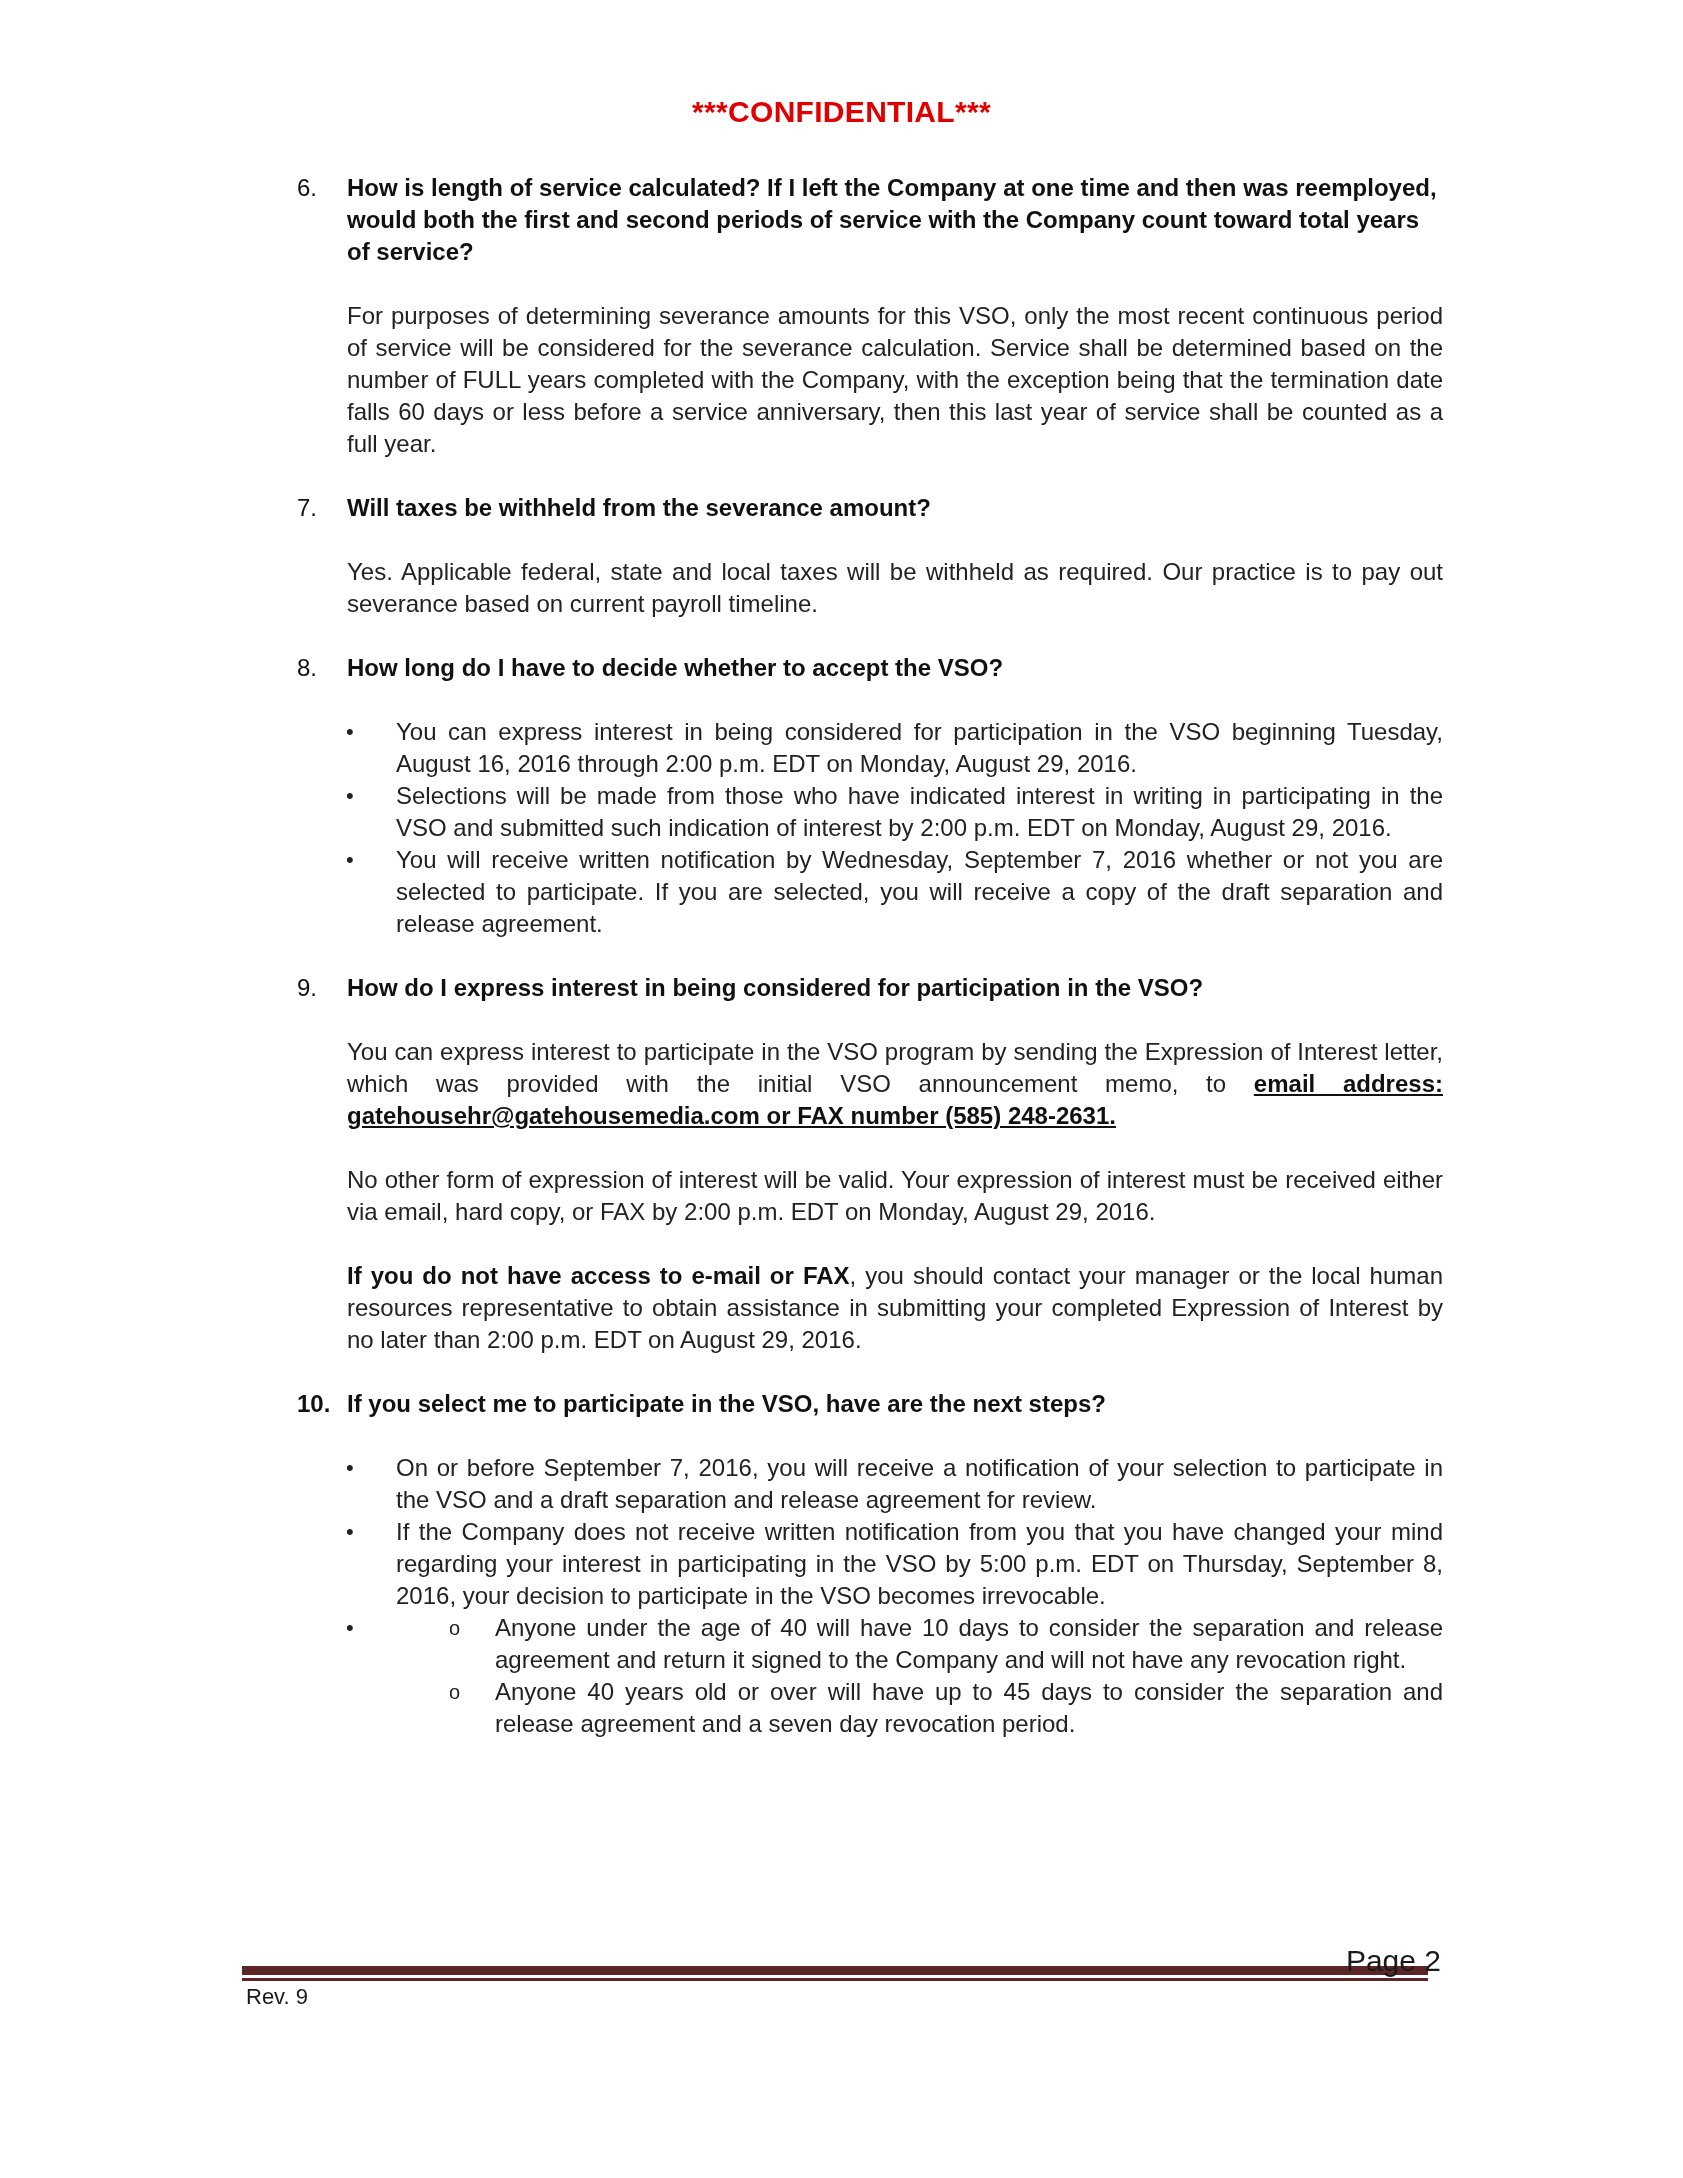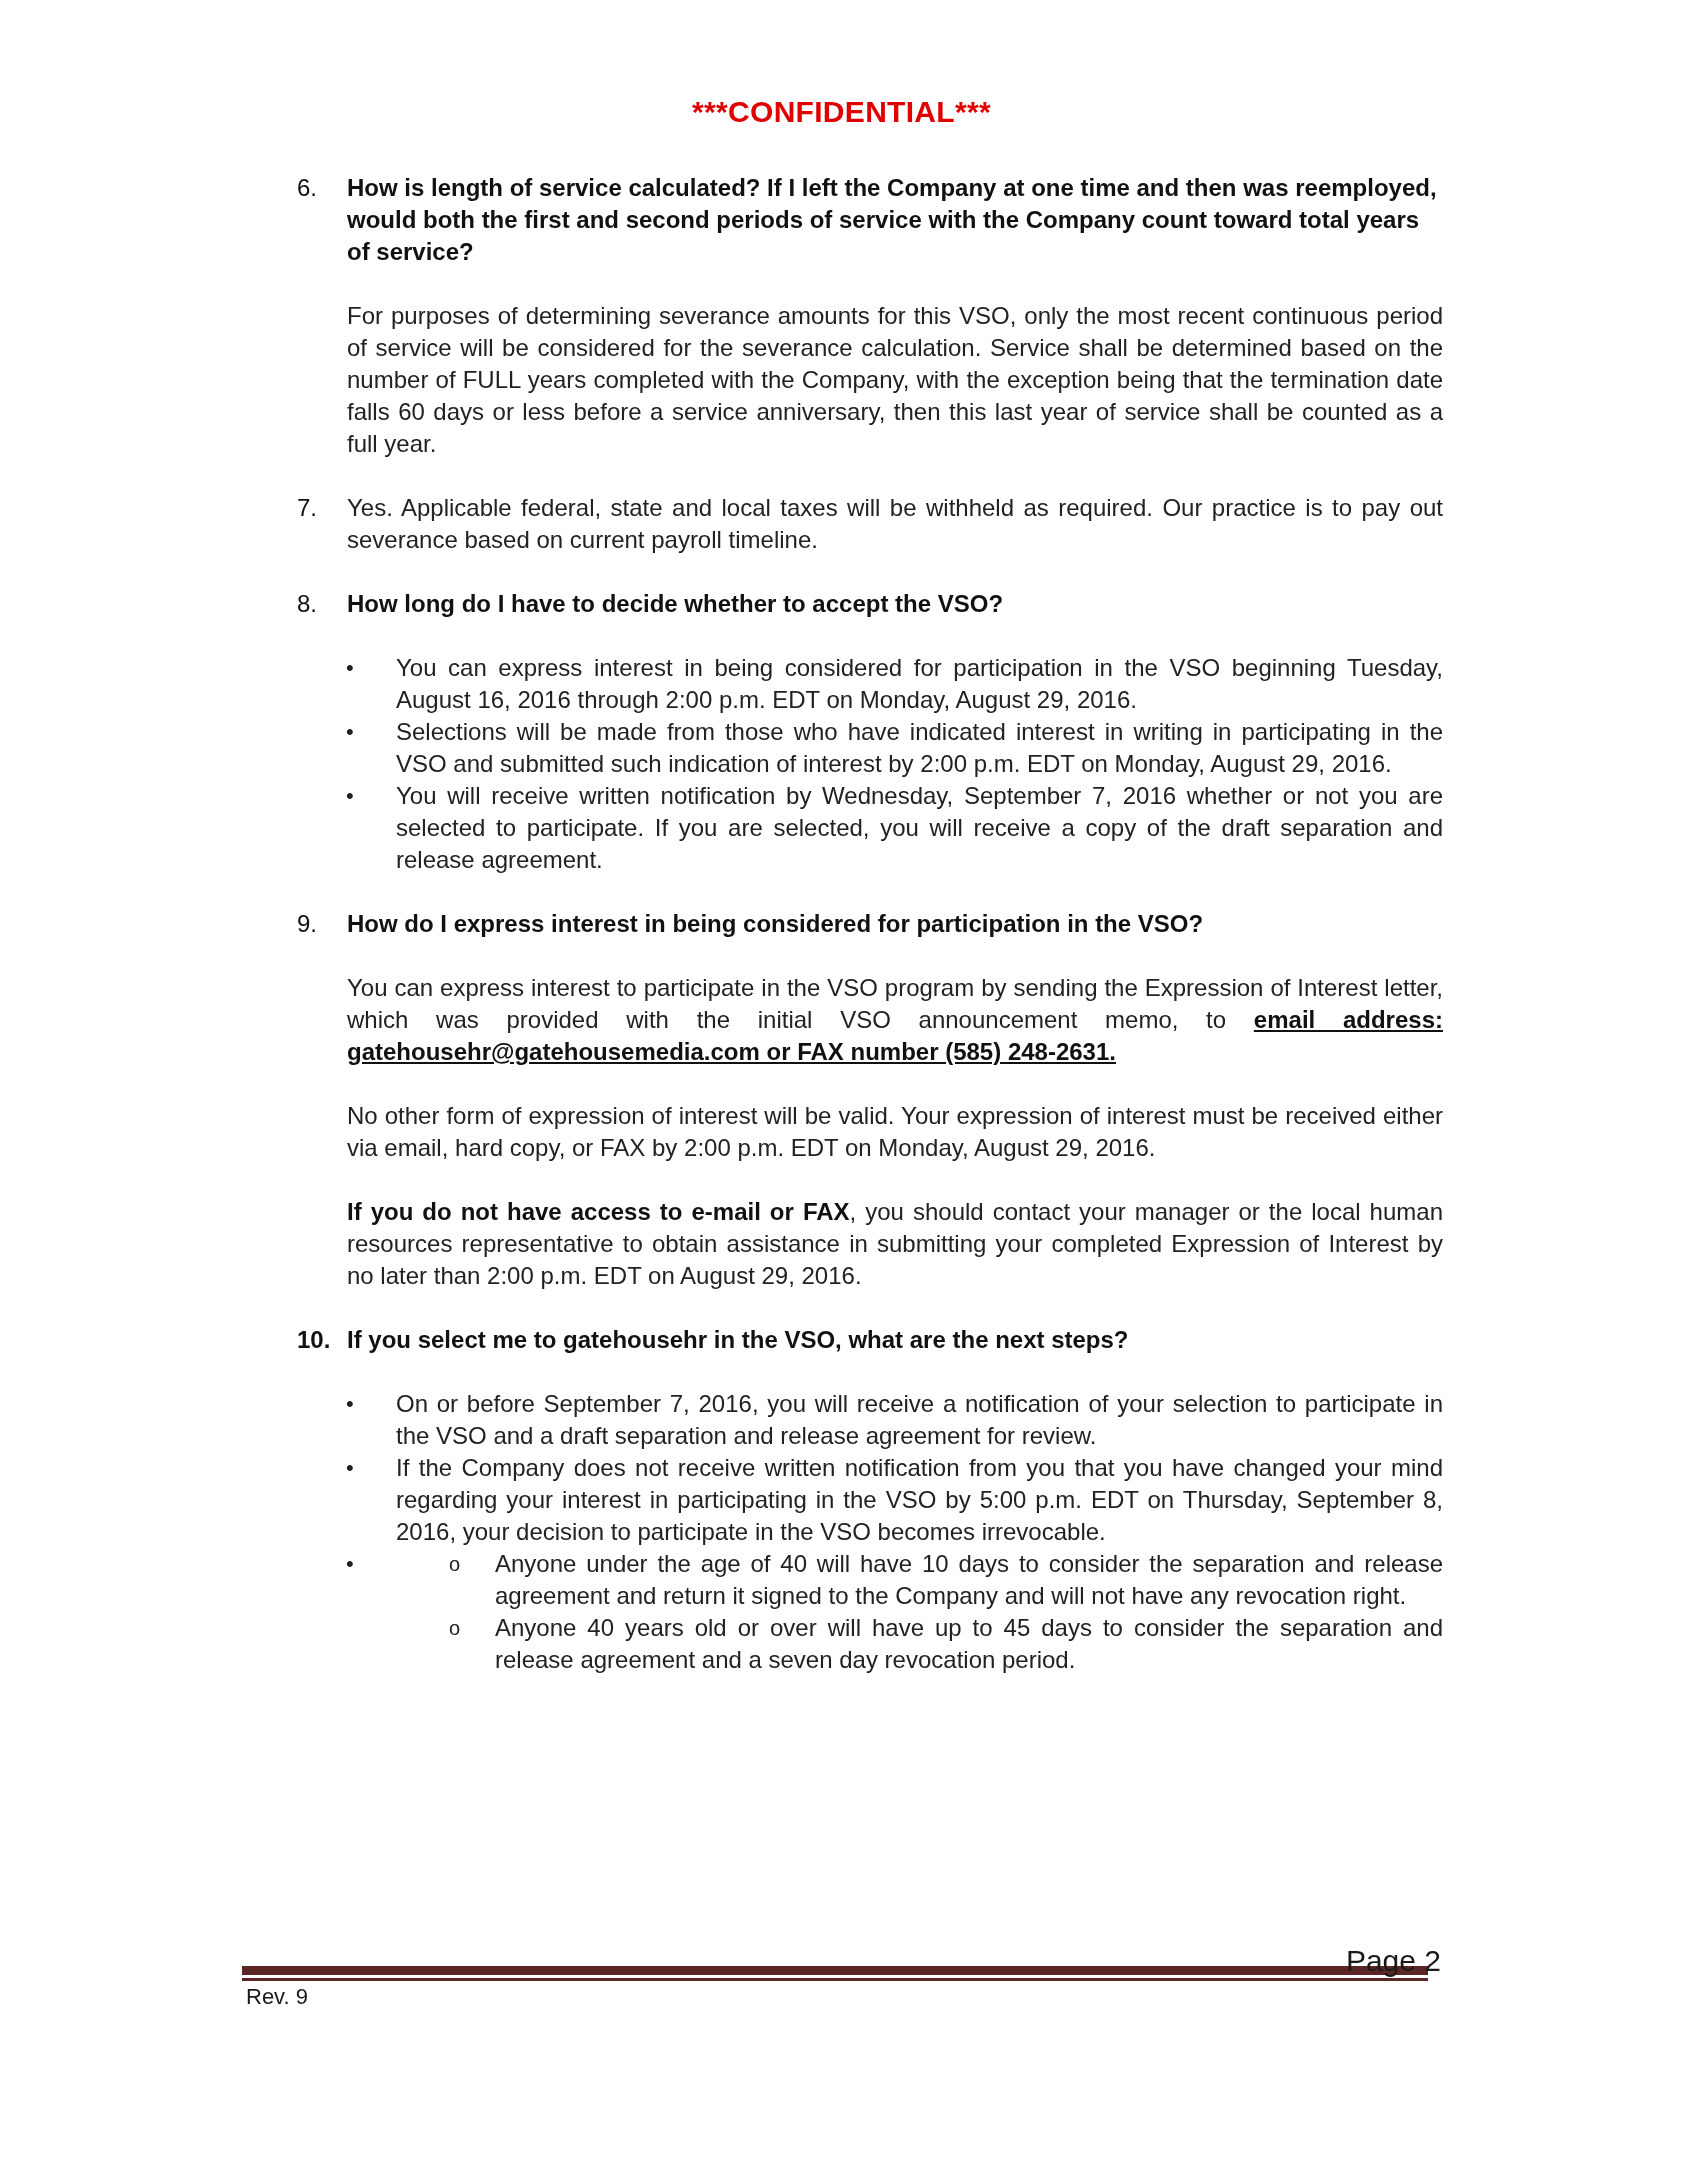--- a/index.html
+++ b/index.html
@@ -41,20 +41,21 @@
       <p class="q">
         <span class="num">6.</span>
         <span>How is length of service calculated?  If I left the Company at one time and then was reemployed, would both the first and second periods of service with the Company count toward total years of service?</span>
       </p>
       <p class="a">For purposes of determining severance amounts for this VSO, only the most recent continuous period of service will be considered for the severance calculation.  Service shall be determined based on the number of FULL years completed with the Company, with the exception being that the termination date falls 60 days or less before a service anniversary, then this last year of service shall be counted as a full year.</p>
     </div>
 
     <div class="block">
       <p class="q">
         <span class="num">7.</span>
+        <span>Will taxes be withheld from the severance amount?</span>
       </p>
       <p class="a">Yes.  Applicable federal, state and local taxes will be withheld as required. Our practice is to pay out severance based on current payroll timeline.</p>
     </div>
 
     <div class="block">
       <p class="q">
         <span class="num">8.</span>
         <span>How long do I have to decide whether to accept the VSO?</span>
       </p>
       <ul class="bul">
@@ -79,21 +80,21 @@
         <span>How do I express interest in being considered for participation in the VSO?</span>
       </p>
       <p class="a"><span>You can express interest to participate in the VSO program by sending the Expression of Interest letter, which was provided with the initial VSO announcement memo, to </span><span class="u">email address: gatehousehr@gatehousemedia.com or FAX number (585) 248-2631.</span></p>
       <p class="a">No other form of expression of interest will be valid.  Your expression of interest must be received either via email, hard copy, or FAX by 2:00 p.m. EDT on Monday, August 29, 2016.</p>
       <p class="a"><b>If you do not have access to e-mail or FAX</b><span>, you should contact your manager or the local human resources representative to obtain assistance in submitting your completed Expression of Interest by no later than 2:00 p.m. EDT on August 29, 2016.</span></p>
     </div>
 
     <div class="block">
       <p class="q">
         <span class="num bold">10.</span>
-        <span>If you select me to gatehousehr in the VSO, what are the next steps?</span>
+        <span>If you select me to participate in the VSO, have are the next steps?</span>
       </p>
       <ul class="bul">
         <li>
           <span class="dot">•</span>
           <span>On or before September 7, 2016, you will receive a notification of your selection to participate in the VSO and a draft separation and release agreement for review.</span>
         </li>
         <li>
           <span class="dot">•</span>
           <span>If the Company does not receive written notification from you that you have changed your mind regarding your interest in participating in the VSO by 5:00 p.m. EDT on Thursday, September 8, 2016, your decision to participate in the VSO becomes irrevocable.</span>
         </li>

